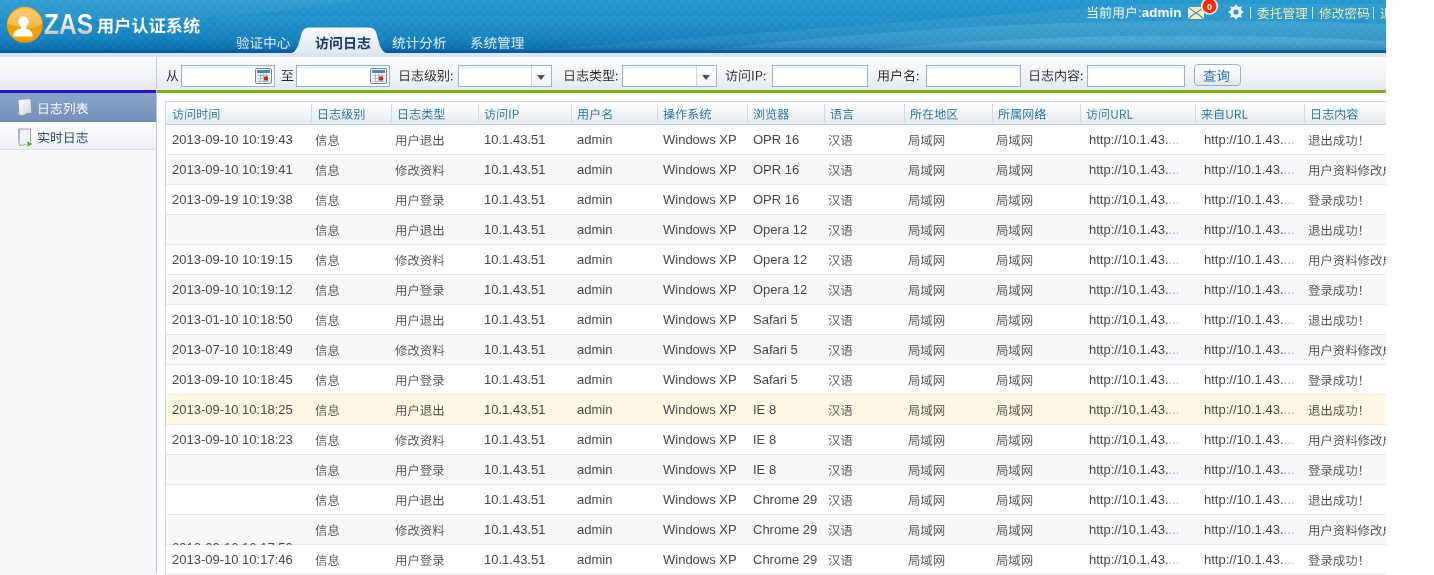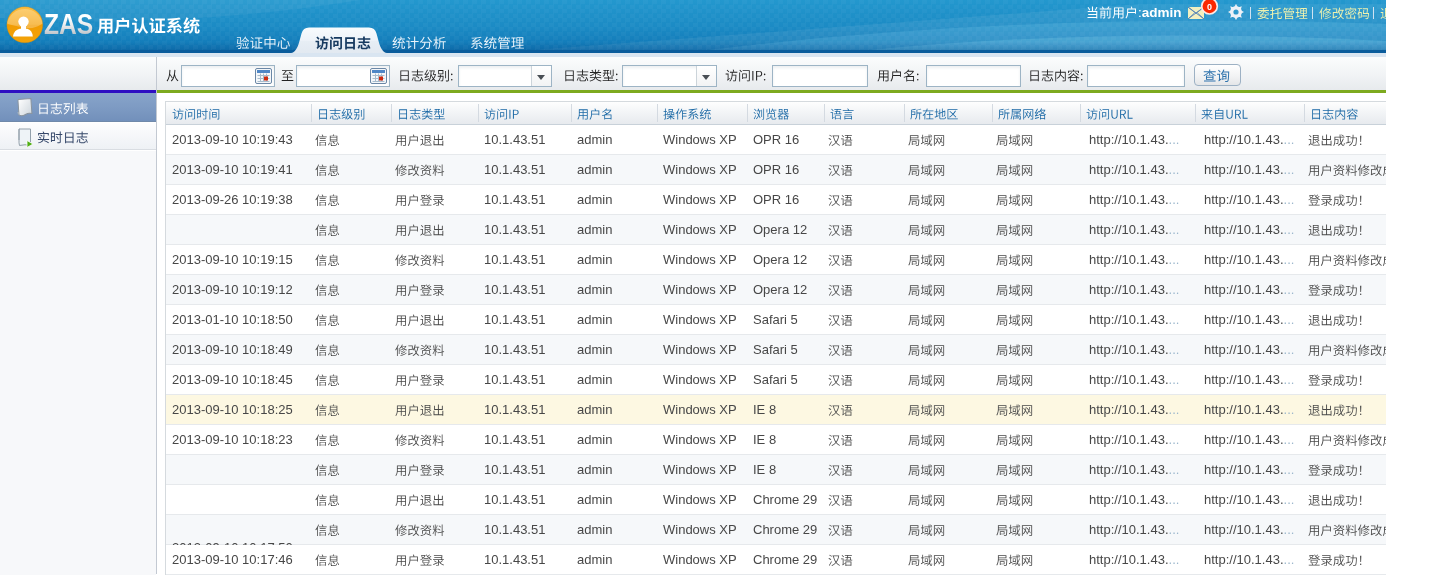--- a/index.html
+++ b/index.html
@@ -631,21 +631,21 @@
         <use href="#g96" x="2000"></use>
         <use href="#g97" x="3000"></use>
         <use href="#g94" x="4000"></use>
         <use href="#g95" x="5000"></use>
         <use href="#g91" x="6000"></use>
         <use href="#g92" x="7000"></use>
         <use href="#g93" x="8000"></use>
       </g>
     </svg>
     <div class="row" style="top:185px;background:#ffffff"></div>
-    <div class="lat" style="left:172px;top:185px">2013-09-26 10:19:38</div>
+    <div class="lat" style="left:172px;top:185px">2013-09-19 10:19:38</div>
     <svg style="position:absolute;left:315px;top:193.8px;overflow:visible;" width="24.8" height="12.4">
       <g fill="#474747" transform="scale(0.0124)">
         <use href="#g84" x="0"></use>
         <use href="#g85" x="1000"></use>
       </g>
     </svg>
     <svg style="position:absolute;left:395px;top:193.8px;overflow:visible;" width="49.6" height="12.4">
       <g fill="#474747" transform="scale(0.0124)">
         <use href="#g54" x="0"></use>
         <use href="#g55" x="1000"></use>
@@ -889,21 +889,21 @@
     <svg style="position:absolute;left:1308px;top:313.8px;overflow:visible;" width="62" height="12.4">
       <g fill="#474747" transform="scale(0.0124)">
         <use href="#g86" x="0"></use>
         <use href="#g87" x="1000"></use>
         <use href="#g91" x="2000"></use>
         <use href="#g92" x="3000"></use>
         <use href="#g93" x="4000"></use>
       </g>
     </svg>
     <div class="row" style="top:335px;background:#f6f8fa"></div>
-    <div class="lat" style="left:172px;top:335px">2013-09-10 10:18:49</div>
+    <div class="lat" style="left:172px;top:335px">2013-07-10 10:18:49</div>
     <svg style="position:absolute;left:315px;top:343.8px;overflow:visible;" width="24.8" height="12.4">
       <g fill="#474747" transform="scale(0.0124)">
         <use href="#g84" x="0"></use>
         <use href="#g85" x="1000"></use>
       </g>
     </svg>
     <svg style="position:absolute;left:395px;top:343.8px;overflow:visible;" width="49.6" height="12.4">
       <g fill="#474747" transform="scale(0.0124)">
         <use href="#g94" x="0"></use>
         <use href="#g95" x="1000"></use>

